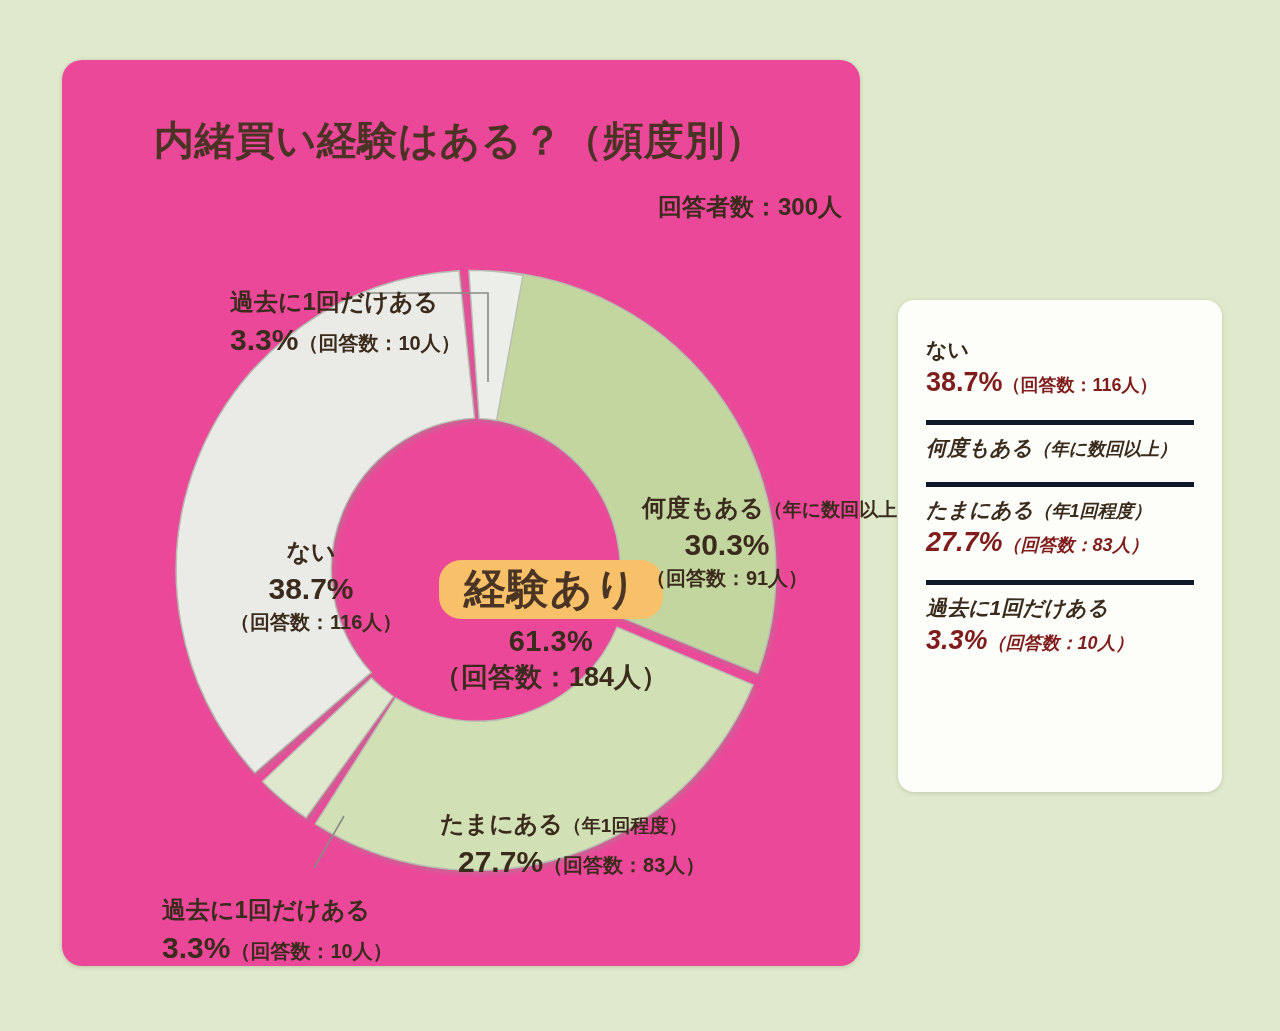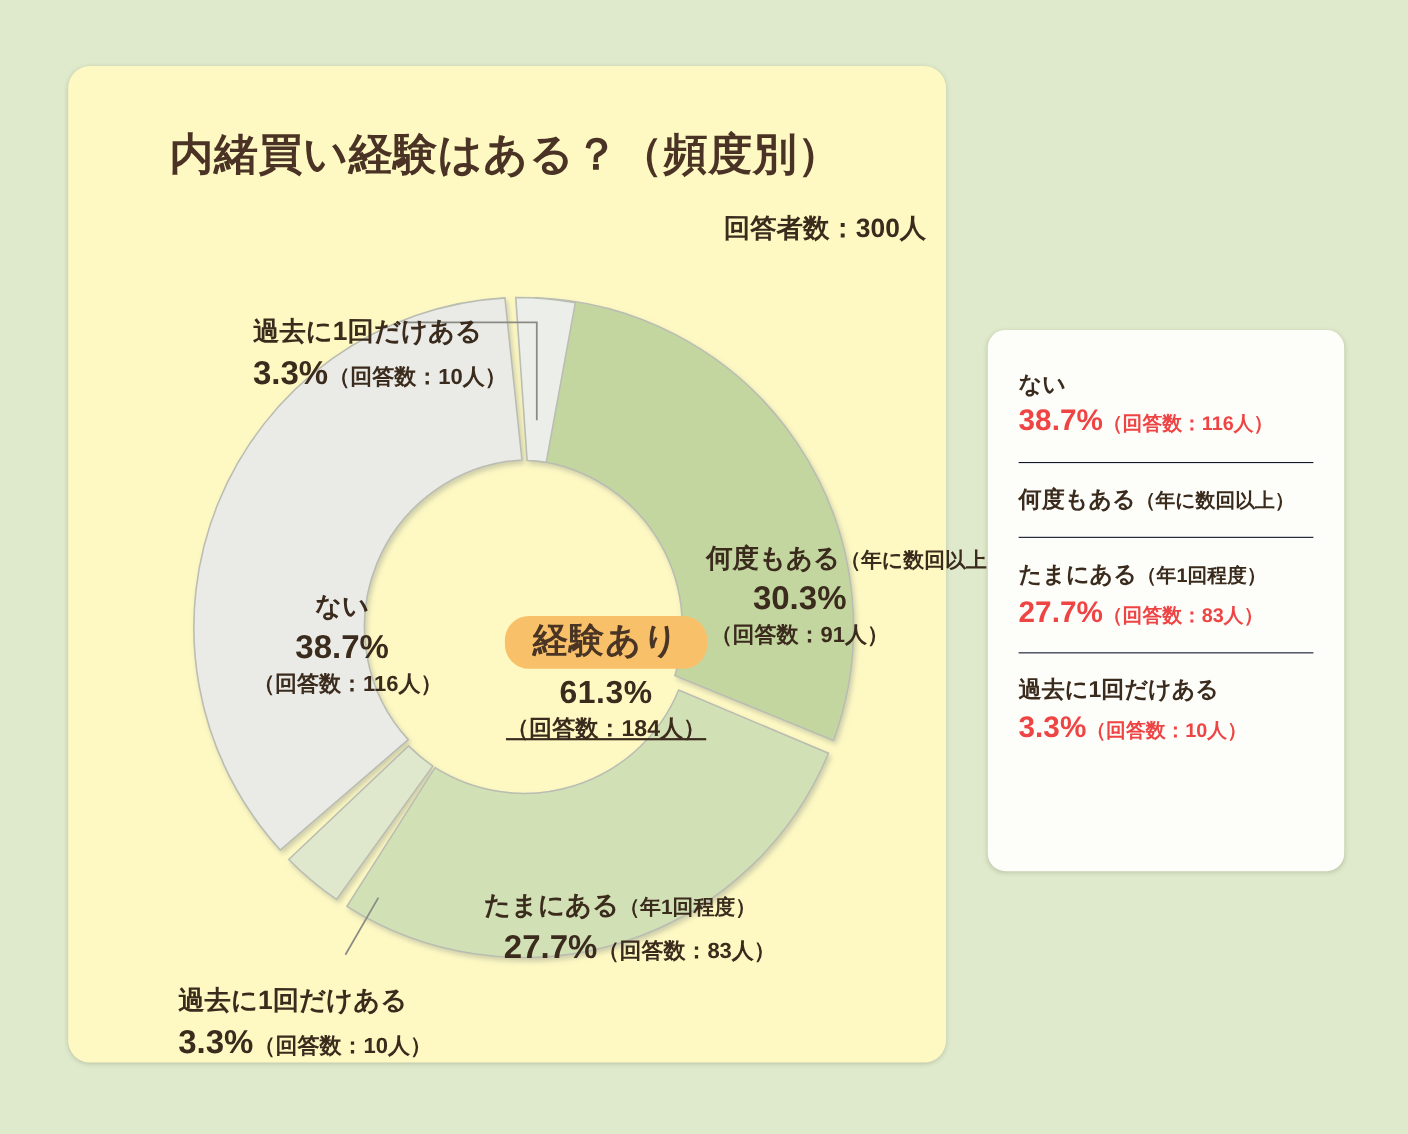--- a/index.html
+++ b/index.html
@@ -17,21 +17,21 @@
     position: relative;
   }
 
   
   #chart-card {
     position: absolute;
     left: 62px;
     top: 60px;
     width: 798px;
     height: 906px;
-    background: #fef9c3;
+    background: #ec4899;
     border-radius: 20px;
     box-shadow: 0 1px 4px rgba(120,130,100,0.35);
   }
 
   #chart-title {
     position: absolute;
     left: 92px;
     top: 53px;
     font-size: 40px;
     font-weight: bold;
@@ -66,40 +66,39 @@
     left: 339px;
     top: 500px;
     width: 300px;
     text-align: center;
     pointer-events: none;
   }
   #center-pill {
     display: inline-block;
     background: #f9c06a;
     color: #4a3525;
-    font-size: 32px;
+    font-size: 42px;
     font-weight: bold;
     border-radius: 22px;
     padding: 5px 25px 7px 25px;
     line-height: 1.12;
     letter-spacing: 1px;
   }
   #center-pct {
     margin-top: 6px;
     font-size: 29px;
     font-weight: bold;
     color: #3a2b1d;
     letter-spacing: 0.5px;
   }
   #center-count {
     margin-top: 1px;
-    font-size: 21px;
-    font-weight: bold;
-    color: #3a2b1d;
-    text-decoration: underline;
+    font-size: 27px;
+    font-weight: bold;
+    color: #3a2b1d;
   }
 
   
   .callout { position: absolute; white-space: nowrap; }
   .callout .ln1 { font-size: 24px; font-weight: bold; color: #3a2b1d; line-height: 1.32; }
   .callout .ln1 .qual { font-size: 19px; }
   .callout .ln2 { font-size: 30px; font-weight: bold; color: #3a2b1d; line-height: 1.3; }
   .callout .ln2 .cnt { font-size: 20px; font-weight: bold; }
   .callout .ln3 { font-size: 20px; font-weight: bold; color: #3a2b1d; line-height: 1.3; }
 
@@ -126,34 +125,34 @@
     left: 898px;
     top: 300px;
     width: 324px;
     height: 492px;
     background: #fdfdfa;
     border-radius: 16px;
     box-shadow: 0 1px 4px rgba(120,130,100,0.30);
     padding: 36px 28px 0 28px;
   }
   .legend-item { padding-bottom: 20px; }
-  .legend-item + .legend-item { padding-top: 20px; border-top: 1px solid #0f172a; }
+  .legend-item + .legend-item { padding-top: 9px; border-top: 5px solid #0f172a; font-style: italic; }
   .legend-label {
     font-size: 21px;
     font-weight: bold;
     color: #3a2b1d;
     line-height: 1.3;
     white-space: nowrap;
   }
   .legend-label .qual { font-size: 18px; }
   .legend-value {
     margin-top: 3px;
     font-size: 27px;
     font-weight: bold;
-    color: #ef4444;
+    color: #7f1d1d;
     line-height: 1.25;
     white-space: nowrap;
   }
   .legend-value .cnt { font-size: 18px; font-weight: bold; }
 </style>
 </head>
 <body>
 
 <div id="chart-card">
 

